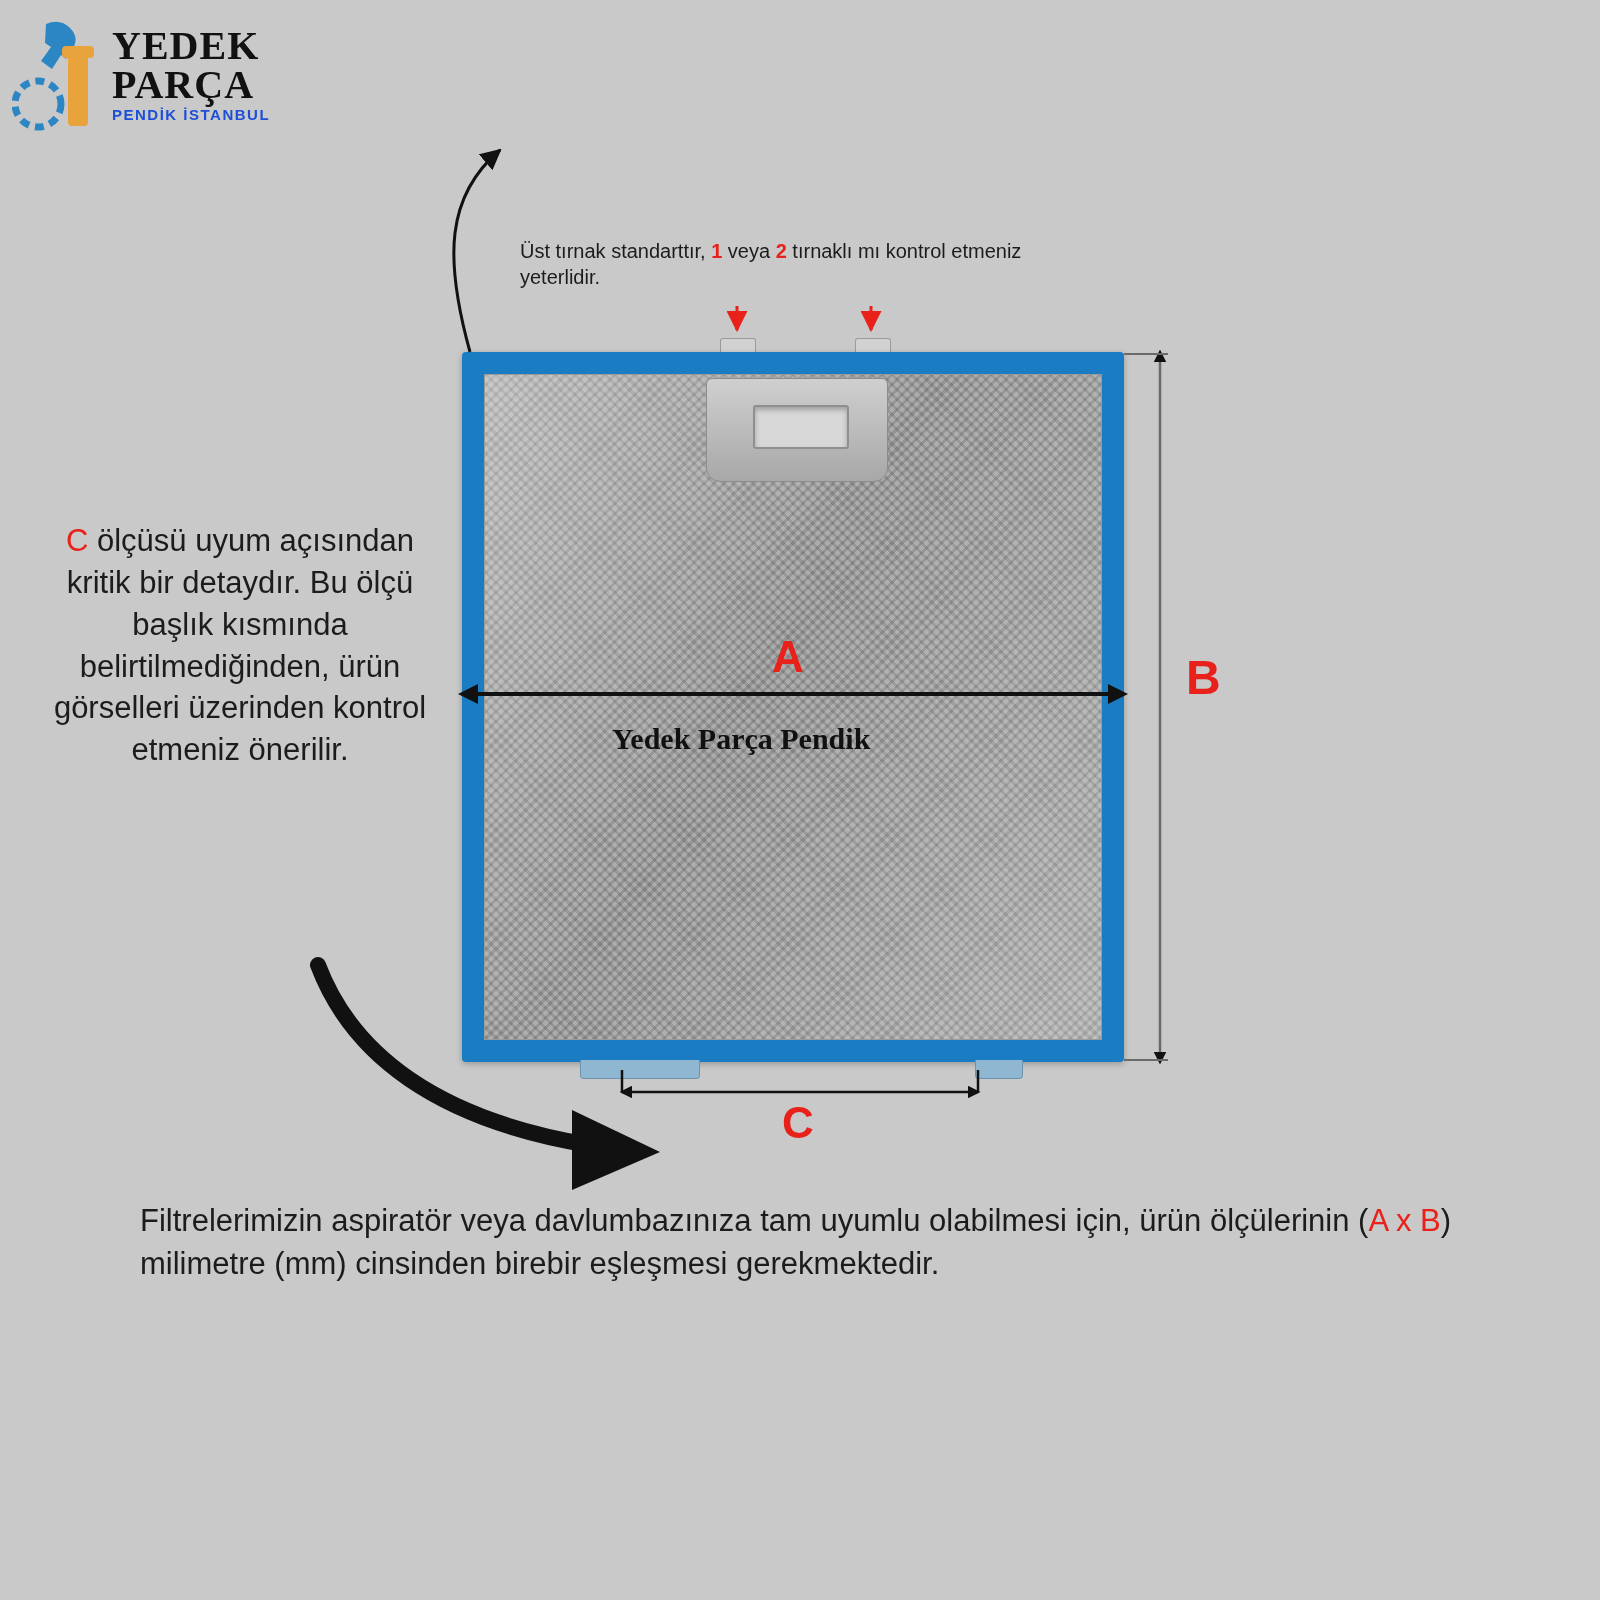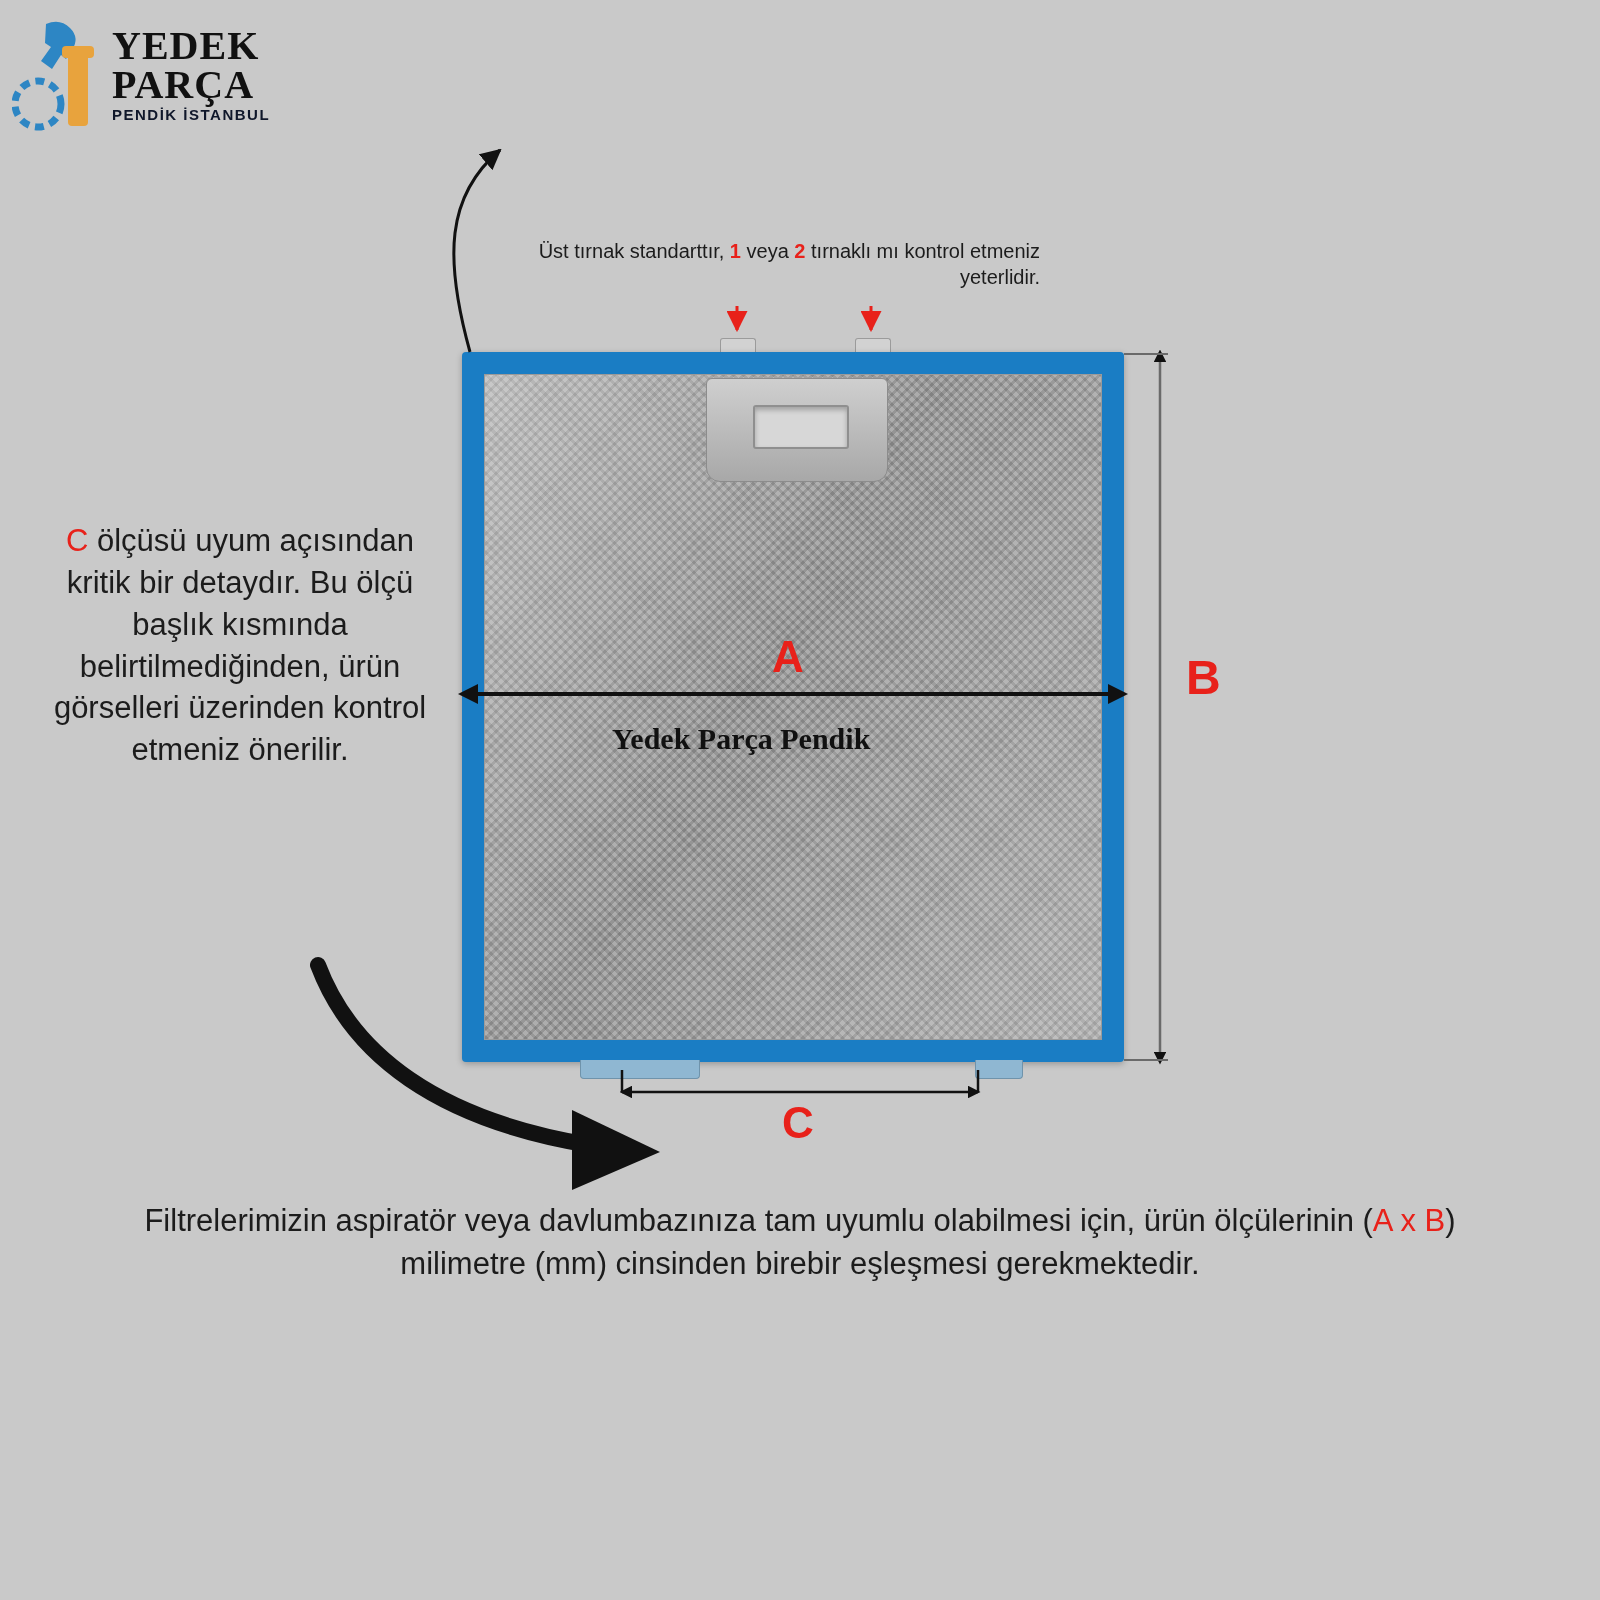--- a/index.html
+++ b/index.html
@@ -15,50 +15,50 @@
   
   .logo{position:absolute;left:12px;top:14px;width:300px;height:130px;}
   .logo-mark{position:absolute;left:0;top:4px;width:100px;height:118px;}
   .logo-text{position:absolute;left:100px;top:12px;width:200px;}
   .logo-l1,.logo-l2{
     font-family:"Liberation Serif", serif;
     font-weight:bold;font-size:40px;color:#111;line-height:0.98;letter-spacing:1px;
   }
   .logo-sub{
     font-family:"Liberation Sans", sans-serif;
-    font-weight:bold;font-size:15px;color:#0f172a;letter-spacing:1.5px;margin-top:2px;
+    font-weight:bold;font-size:15px;color:#1d4ed8;letter-spacing:1.5px;margin-top:2px;
   }
 
   
   .top-note{
     position:absolute;left:380px;top:28px;width:900px;
     text-align:center;
     font-family:"Liberation Serif", serif;
     font-weight:bold;font-size:30px;line-height:1.28;color:#111;
   }
 
   
   .tab-note{
-    position:absolute;left:520px;top:238px;width:520px;text-align:right;
+    position:absolute;left:520px;top:238px;width:520px;text-align:left;
     font-family:"Liberation Sans", sans-serif;
     font-size:20px;line-height:1.3;color:#1c1c1c;
   }
   .tab-note .red{color:#e8211a;font-weight:bold;}
 
   
   .left-note{
     position:absolute;left:30px;top:520px;width:420px;text-align:center;
     font-family:"Liberation Sans", sans-serif;
     font-size:31px;line-height:1.35;color:#1c1c1c;
   }
   .left-note .red{color:#e8211a;}
 
   
   .bottom-note{
-    position:absolute;left:140px;top:1200px;width:1320px;text-align:center;
+    position:absolute;left:140px;top:1200px;width:1320px;
     font-family:"Liberation Sans", sans-serif;
     font-size:31px;line-height:1.38;color:#1c1c1c;
   }
   .bottom-note .red{color:#e8211a;}
 
   .bottom-red{
     position:absolute;left:120px;top:1385px;width:1370px;text-align:center;
     font-family:"Liberation Sans", sans-serif;
     font-size:35px;line-height:1.4;color:#f0352c;
   }

